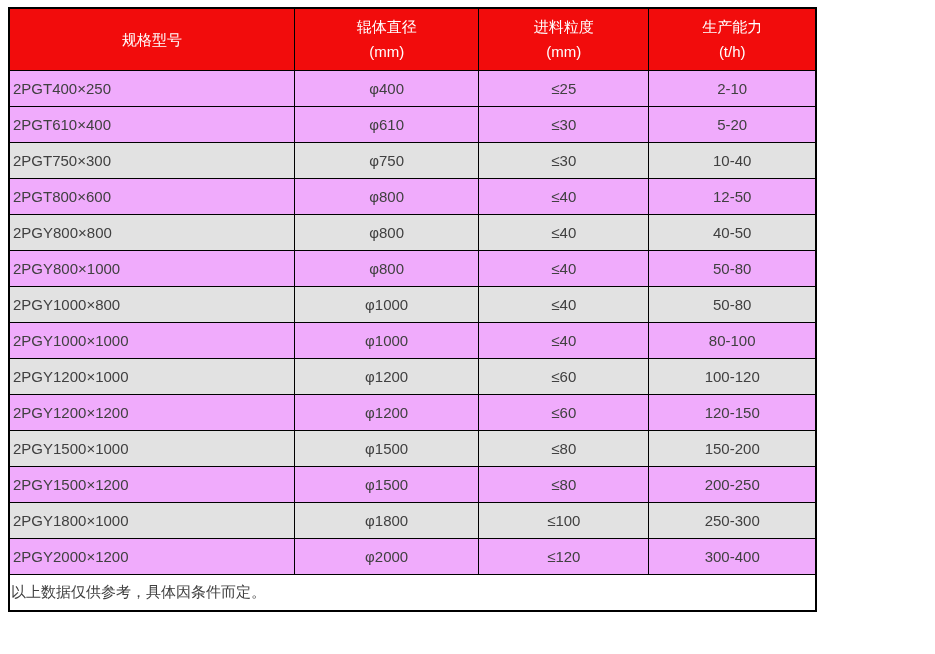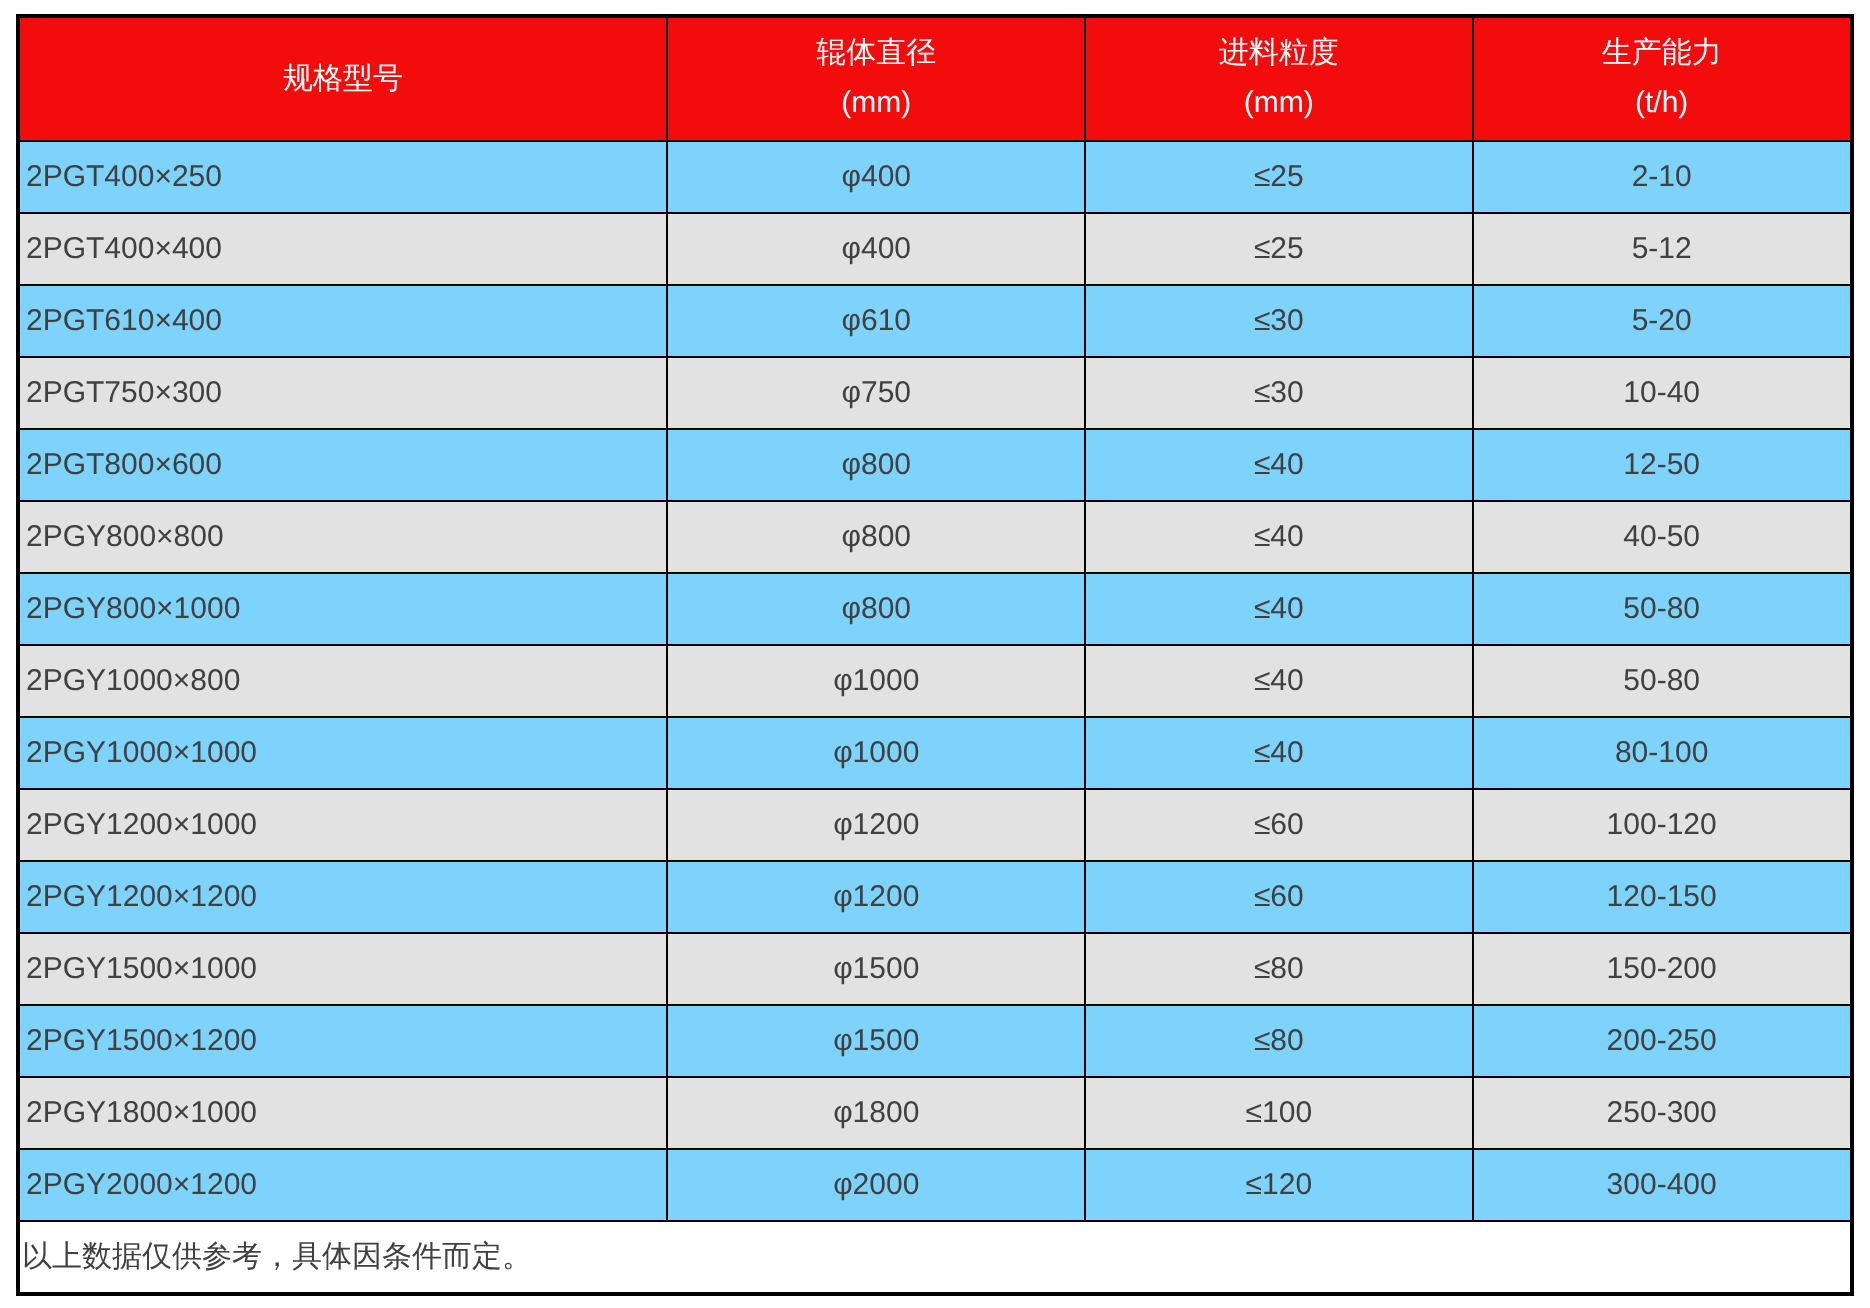--- a/index.html
+++ b/index.html
@@ -19,21 +19,21 @@
   .page {
     position: relative;
     width: 935px;
     height: 654px;
     background: #ffffff;
   }
   .table-wrap {
     position: absolute;
     left: 8px;
     top: 7px;
-    width: 919px;
+    width: 809px;
   }
   table.spec-table {
     width: 100%;
     border-collapse: collapse;
     table-layout: fixed;
     border: 2px solid var(--border);
   }
   .spec-table th,
   .spec-table td {
     border: 1px solid var(--border);
@@ -51,21 +51,21 @@
   .spec-table thead th .hline {
     line-height: 25px;
   }
   .spec-table tbody td {
     height: 36px;
     font-size: 15px;
     color: var(--body-text);
     text-align: center;
     vertical-align: middle;
     padding: 0 4px;
-    background: #7dd3fc;
+    background: #f0abfc;
   }
   .spec-table tbody td.left {
     text-align: left;
     padding-left: 3px;
   }
   .spec-table tbody tr.alt td {
     background: var(--row-alt-bg);
   }
   .spec-table tfoot td {
     height: 37px;
@@ -107,26 +107,20 @@
           </th>
         </tr>
       </thead>
       <tbody>
           <tr>
             <td class="left">2PGT400×250</td>
             <td>φ400</td>
             <td>≤25</td>
             <td>2-10</td>
           </tr>
-          <tr class="alt">
-            <td class="left">2PGT400×400</td>
-            <td>φ400</td>
-            <td>≤25</td>
-            <td>5-12</td>
-          </tr>
           <tr>
             <td class="left">2PGT610×400</td>
             <td>φ610</td>
             <td>≤30</td>
             <td>5-20</td>
           </tr>
           <tr class="alt">
             <td class="left">2PGT750×300</td>
             <td>φ750</td>
             <td>≤30</td>

